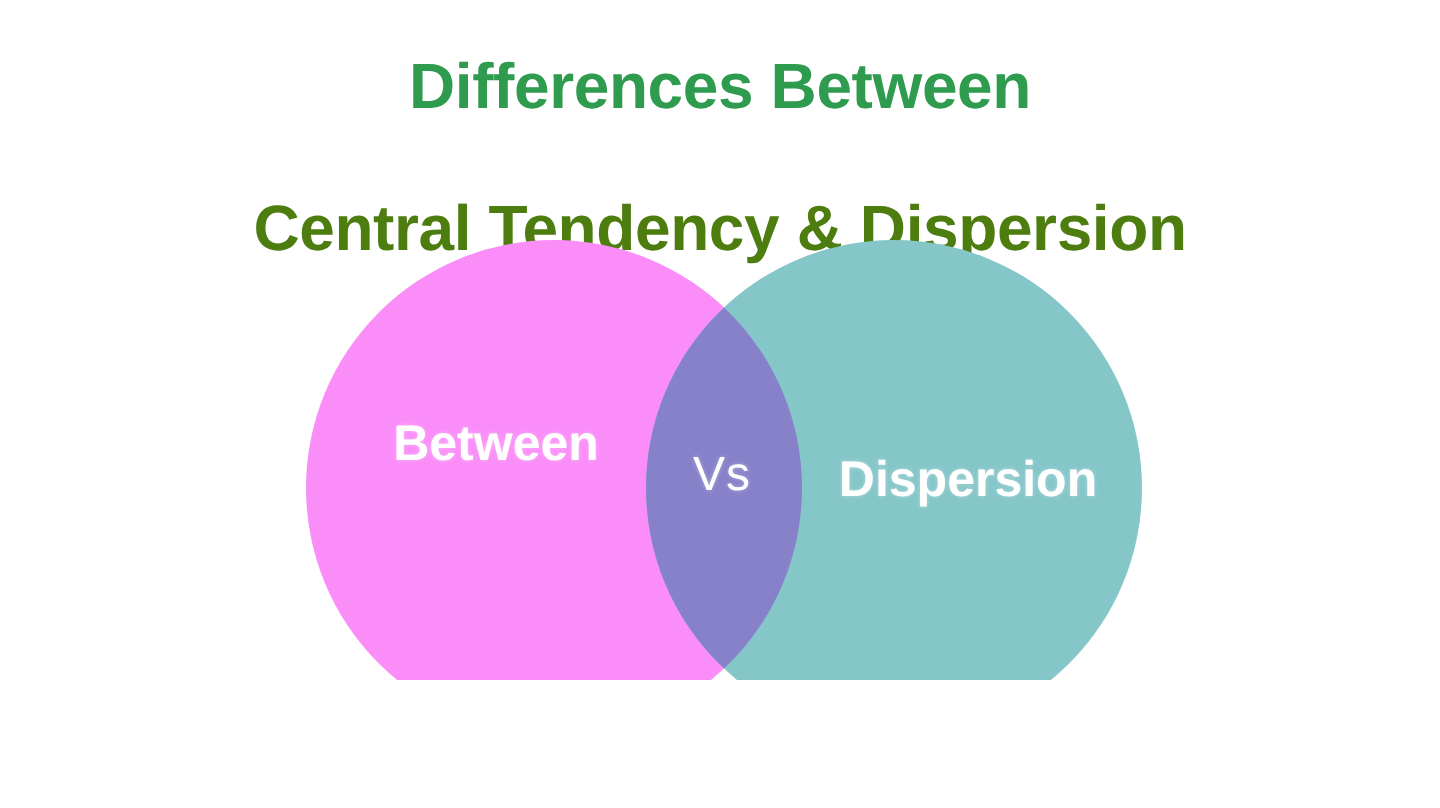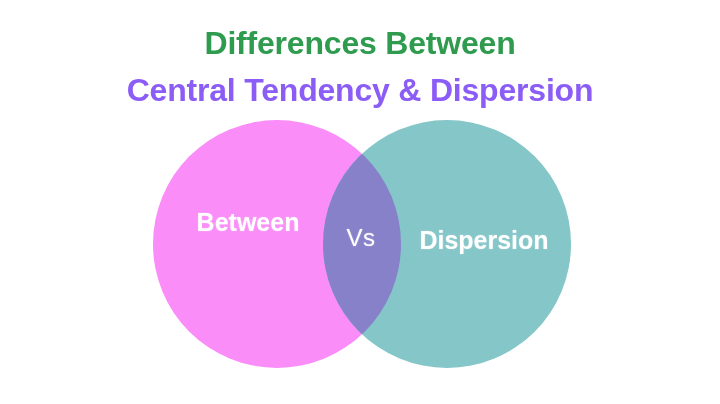--- a/index.html
+++ b/index.html
@@ -11,21 +11,21 @@
     width: 720px;
     height: 404px;
     background: #ffffff;
     font-family: "Liberation Sans", sans-serif;
     overflow: hidden;
   }
 
   #slide {
     position: relative;
     width: 720px;
-    height: 404px;
+    height: 340px;
     background: #ffffff;
     overflow: hidden;
   }
 
   
   #title-block {
     position: absolute;
     left: 0;
     top: 20px;
     width: 720px;
@@ -95,21 +95,21 @@
     line-height: 1;
   }
 </style>
 </head>
 <body>
 
 <div id="slide" style="background: rgb(255, 255, 255);">
 
   <div id="title-block">
     <span class="title-line" style="color: rgb(46, 155, 78);">Differences Between</span>
-    <span class="title-line" style="color: #8b5cf6;">Central Tendency &amp; Dispersion</span>
+    <span class="title-line" style="color: #4d7c0f; margin-top: 24px;">Central Tendency &amp; Dispersion</span>
   </div>
 
   <div id="venn">
     <svg viewBox="0 0 720 404" xmlns="http://www.w3.org/2000/svg" aria-hidden="true">
       <defs>
         <clipPath id="clip-left">
           <circle id="svg-circle-left-clip" cx="277" cy="244" r="124"></circle>
         </clipPath>
       </defs>
 

